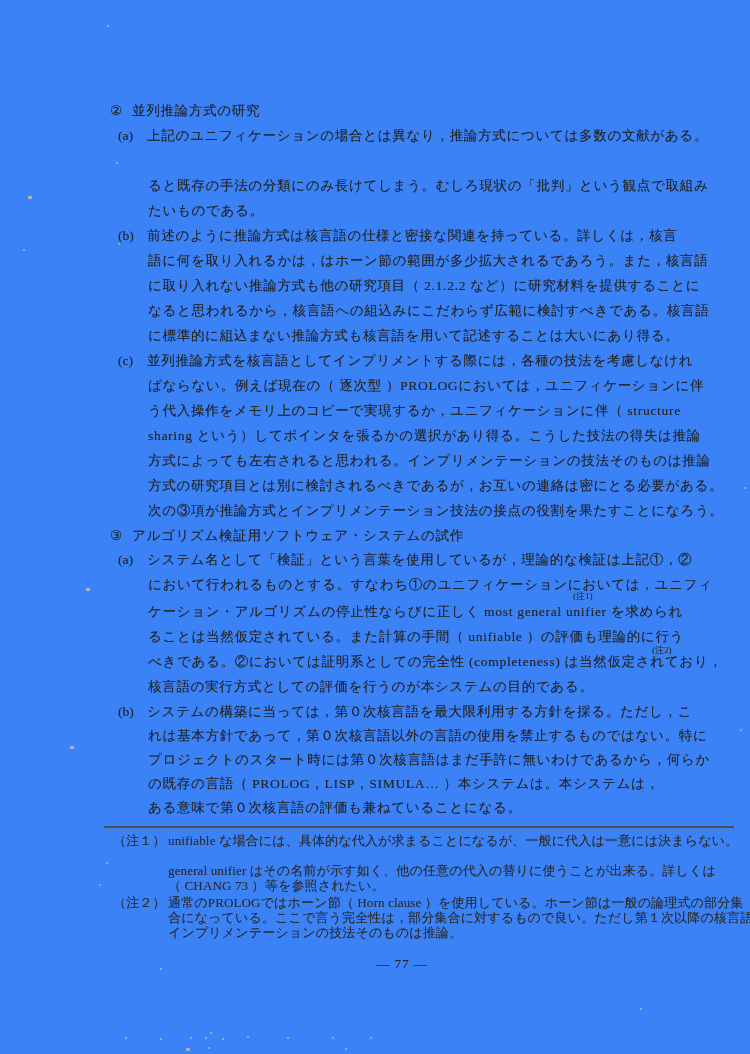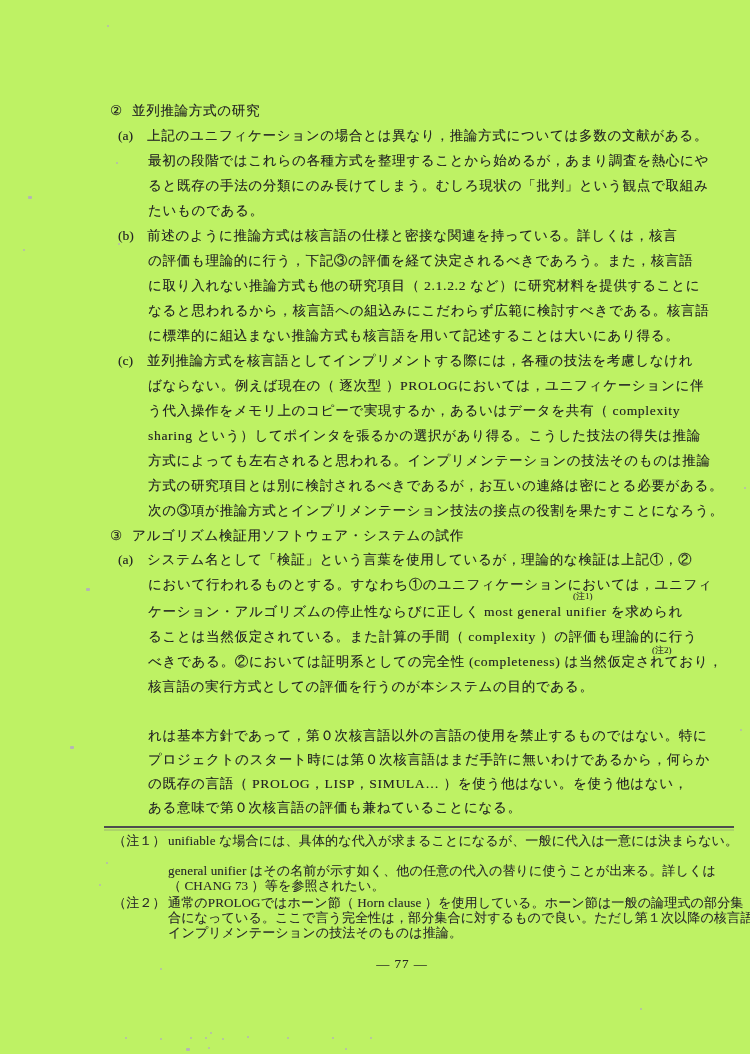--- a/index.html
+++ b/index.html
@@ -1,19 +1,19 @@
 <!DOCTYPE html>
 <html><head>
 <meta charset="utf-8">
 <style>
   html,body{margin:0;padding:0;background:#e8e8e8;}
   .page{
     position:relative;
     width:750px;height:1054px;
-    background:#bef264;
+    background:#3b82f6;
     overflow:hidden;
     font-family:"Liberation Serif","DejaVu Serif",serif;
     color:#242424;
   }
   .line{
     position:absolute;
     white-space:nowrap;
     font-size:13.5px;
     letter-spacing:0.7px;
     line-height:14px;
@@ -60,53 +60,53 @@
   .speck.lg{width:4px;height:3px;}
 </style>
 </head>
 <body>
 
 <div class="page">
 
   <div class="line" style="top:104px;left:110px"><span class="slabel">②</span><span>並列推論方式の研究</span></div>
 
   <div class="line" style="top:129px;left:118px"><span class="ilabel">(a)</span><span>上記のユニフィケーションの場合とは異なり，推論方式については多数の文献がある。</span></div>
-  <div class="line" style="top:154px;left:148px"><span>最初の段階ではこれらの各種方式を整理することから始めるが，あまり調査を熱心にや</span></div>
   <div class="line" style="top:179px;left:148px"><span>ると既存の手法の分類にのみ長けてしまう。むしろ現状の「批判」という観点で取組み</span></div>
   <div class="line" style="top:204px;left:148px"><span>たいものである。</span></div>
 
   <div class="line" style="top:229px;left:118px"><span class="ilabel">(b)</span><span>前述のように推論方式は核言語の仕様と密接な関連を持っている。詳しくは，核言</span></div>
-  <div class="line" style="top:254px;left:148px"><span>の評価も理論的に行う，下記③の評価を経て決定されるべきであろう。また，核言語</span></div>
+  <div class="line" style="top:254px;left:148px"><span>語に何を取り入れるかは，はホーン節の範囲が多少拡大されるであろう。また，核言語</span></div>
   <div class="line" style="top:279px;left:148px"><span>に取り入れない推論方式も他の研究項目（ 2.1.2.2 など）に研究材料を提供することに</span></div>
   <div class="line" style="top:304px;left:148px"><span>なると思われるから，核言語への組込みにこだわらず広範に検討すべきである。核言語</span></div>
   <div class="line" style="top:329px;left:148px"><span>に標準的に組込まない推論方式も核言語を用いて記述することは大いにあり得る。</span></div>
 
   <div class="line" style="top:354px;left:118px"><span class="ilabel">(c)</span><span>並列推論方式を核言語としてインプリメントする際には，各種の技法を考慮しなけれ</span></div>
   <div class="line" style="top:379px;left:148px"><span>ばならない。例えば現在の（ 逐次型 ）PROLOGにおいては，ユニフィケーションに伴</span></div>
-  <div class="line" style="top:404px;left:148px"><span>う代入操作をメモリ上のコピーで実現するか，あるいはデータを共有（ complexity</span></div>
+  <div class="line" style="top:404px;left:148px"><span>う代入操作をメモリ上のコピーで実現するか，ユニフィケーションに伴（ structure</span></div>
   <div class="line" style="top:429px;left:148px"><span>sharing という）してポインタを張るかの選択があり得る。こうした技法の得失は推論</span></div>
   <div class="line" style="top:479px;left:148px"><span>方式の研究項目とは別に検討されるべきであるが，お互いの連絡は密にとる必要がある。</span></div>
   <div class="line" style="top:454px;left:148px"><span>方式によっても左右されると思われる。インプリメンテーションの技法そのものは推論</span></div>
   <div class="line" style="top:504px;left:148px"><span>次の③項が推論方式とインプリメンテーション技法の接点の役割を果たすことになろう。</span></div>
 
   <div class="line" style="top:529px;left:110px"><span class="slabel">③</span><span>アルゴリズム検証用ソフトウェア・システムの試作</span></div>
 
   <div class="line" style="top:553px;left:118px"><span class="ilabel">(a)</span><span>システム名として「検証」という言葉を使用しているが，理論的な検証は上記①，②</span></div>
   <div class="line" style="top:578px;left:148px"><span>において行われるものとする。すなわち①のユニフィケーションにおいては，ユニフィ</span></div>
   <div class="line" style="top:605px;left:148px"><span>ケーション・アルゴリズムの停止性ならびに正しく most general unifier を求められ</span></div>
-  <div class="line" style="top:630px;left:148px"><span>ることは当然仮定されている。また計算の手間（ complexity ）の評価も理論的に行う</span></div>
+  <div class="line" style="top:630px;left:148px"><span>ることは当然仮定されている。また計算の手間（ unifiable ）の評価も理論的に行う</span></div>
   <div class="line" style="top:680px;left:148px"><span>核言語の実行方式としての評価を行うのが本システムの目的である。</span></div>
   <div class="line" style="top:655px;left:148px"><span>べきである。②においては証明系としての完全性 (completeness) は当然仮定されており，</span></div>
 
   <div class="sup" style="top:590px;left:573px">(注1)</div>
   <div class="sup" style="top:644px;left:652px">(注2)</div>
 
+  <div class="line" style="top:705px;left:118px"><span class="ilabel">(b)</span><span>システムの構築に当っては，第０次核言語を最大限利用する方針を採る。ただし，こ</span></div>
   <div class="line" style="top:729px;left:148px"><span>れは基本方針であって，第０次核言語以外の言語の使用を禁止するものではない。特に</span></div>
   <div class="line" style="top:753px;left:148px"><span>プロジェクトのスタート時には第０次核言語はまだ手許に無いわけであるから，何らか</span></div>
-  <div class="line" style="top:777px;left:148px"><span>の既存の言語（ PROLOG，LISP，SIMULA… ）を使う他はない。を使う他はない，</span></div>
+  <div class="line" style="top:777px;left:148px"><span>の既存の言語（ PROLOG，LISP，SIMULA… ）本システムは。本システムは，</span></div>
   <div class="line" style="top:801px;left:148px"><span>ある意味で第０次核言語の評価も兼ねていることになる。</span></div>
 
   <div class="fnrule"></div>
 
   <div class="fnline" style="top:835px;left:113px"><span class="fnlabel">（注１）</span><span>unifiable な場合には、具体的な代入が求まることになるが、一般に代入は一意には決まらない。</span></div>
   <div class="fnline" style="top:865px;left:168px"><span>general unifier はその名前が示す如く、他の任意の代入の替りに使うことが出来る。詳しくは</span></div>
   <div class="fnline" style="top:880px;left:168px"><span>（ CHANG 73 ）等を参照されたい。</span></div>
   <div class="fnline" style="top:897px;left:113px"><span class="fnlabel">（注２）</span><span>通常のPROLOGではホーン節（ Horn clause ）を使用している。ホーン節は一般の論理式の部分集</span></div>
   <div class="fnline" style="top:912px;left:168px"><span>合になっている。ここで言う完全性は，部分集合に対するもので良い。ただし第１次以降の核言語で</span></div>
   <div class="fnline" style="top:927px;left:168px"><span>インプリメンテーションの技法そのものは推論。</span></div>

